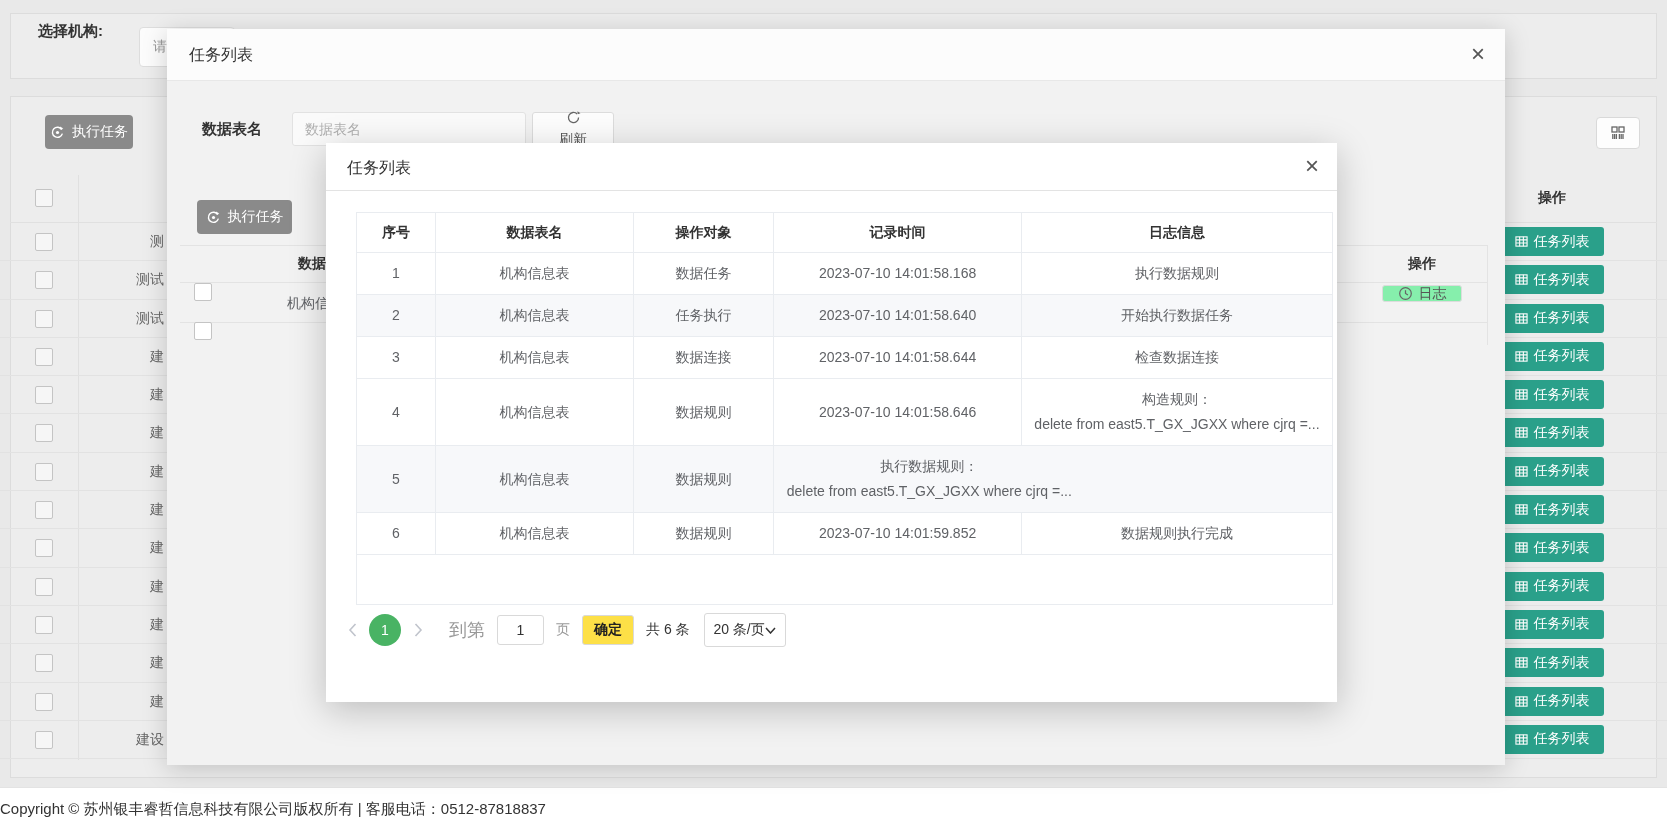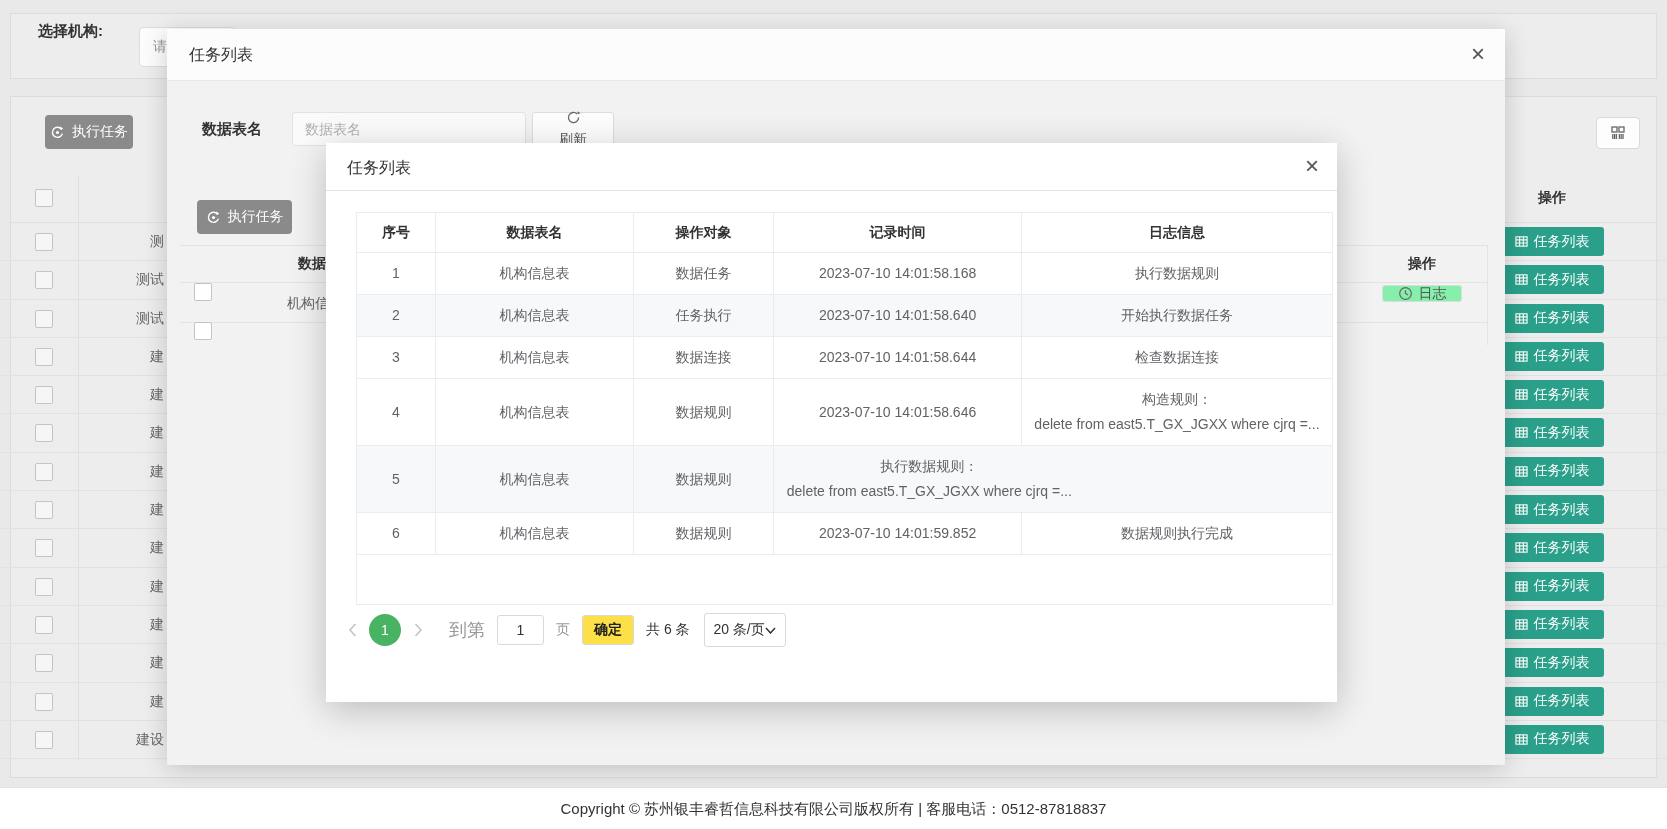--- a/index.html
+++ b/index.html
@@ -18,21 +18,21 @@
   .grid-btn { left:1596px; top:117px; width:44px; height:32px; background:#fdfdfd; border:1px solid #d9d9d9; border-radius:4px; display:flex; align-items:center; justify-content:center; cursor:pointer; }
   .bg-thead { left:10px; top:175px; width:1647px; height:48px; border-bottom:1px solid #e0e0e0; }
   .bg-vsep { left:78px; top:175px; width:1px; height:585px; background:#e0e0e0; }
   .checkbox { position:absolute; width:18px; height:18px; border:1px solid #c4c4c4; border-radius:2px; background:#f6f6f6; }
   .bg-action-header { left:1490px; top:189px; width:124px; text-align:center; font-size:14px; font-weight:bold; color:#333; }
   .bg-rows { position:absolute; left:0; top:223px; width:1667px; }
   .bg-row { position:relative; height:38.3px; border-bottom:1px solid #e2e2e2; }
   .bg-row .checkbox { left:35px; top:10px; }
   .bg-row-label { position:absolute; left:100px; top:10px; width:64px; text-align:right; font-size:14px; color:#666; }
   .teal-btn { position:absolute; left:1500px; top:4px; width:104px; height:29px; background:#2aa08a; color:#fff; border:none; border-radius:3px; font-size:14px; display:flex; align-items:center; justify-content:center; gap:6px; cursor:pointer; font-family:inherit; }
-  .footer { left:0; top:787px; width:1667px; height:42px; background:#fff; border-top:1px solid #e3e3e3; text-align:center; line-height:42px; font-size:15px; color:#333; }
+  .footer { left:0; top:787px; width:1667px; height:42px; background:#fff; border-top:1px solid #e3e3e3; line-height:42px; font-size:15px; color:#333; }
 
   
   .modal1 { left:167px; top:29px; width:1338px; height:736px; background:#f2f2f2; box-shadow:0 4px 24px rgba(0,0,0,.18); z-index:10; }
   .m1-titlebar { left:0; top:0; width:100%; height:52px; background:#fcfcfc; border-bottom:1px solid #e8e8e8; }
   .m1-title { left:22px; top:16px; font-size:16px; color:#333; }
   .close-x { font-size:24px; color:#555; line-height:22px; cursor:pointer; }
   .m1-close { right:20px; top:14px; }
   .m1-field-label { left:35px; top:91px; font-size:15px; font-weight:bold; color:#333; }
   .m1-input { left:125px; top:83px; width:234px; height:34px; background:#fafafa; border:1px solid #e2e2e2; border-radius:3px; padding:0 12px; font-size:14px; color:#333; font-family:inherit; }
   .m1-input::placeholder { color:#b0b0b0; }

